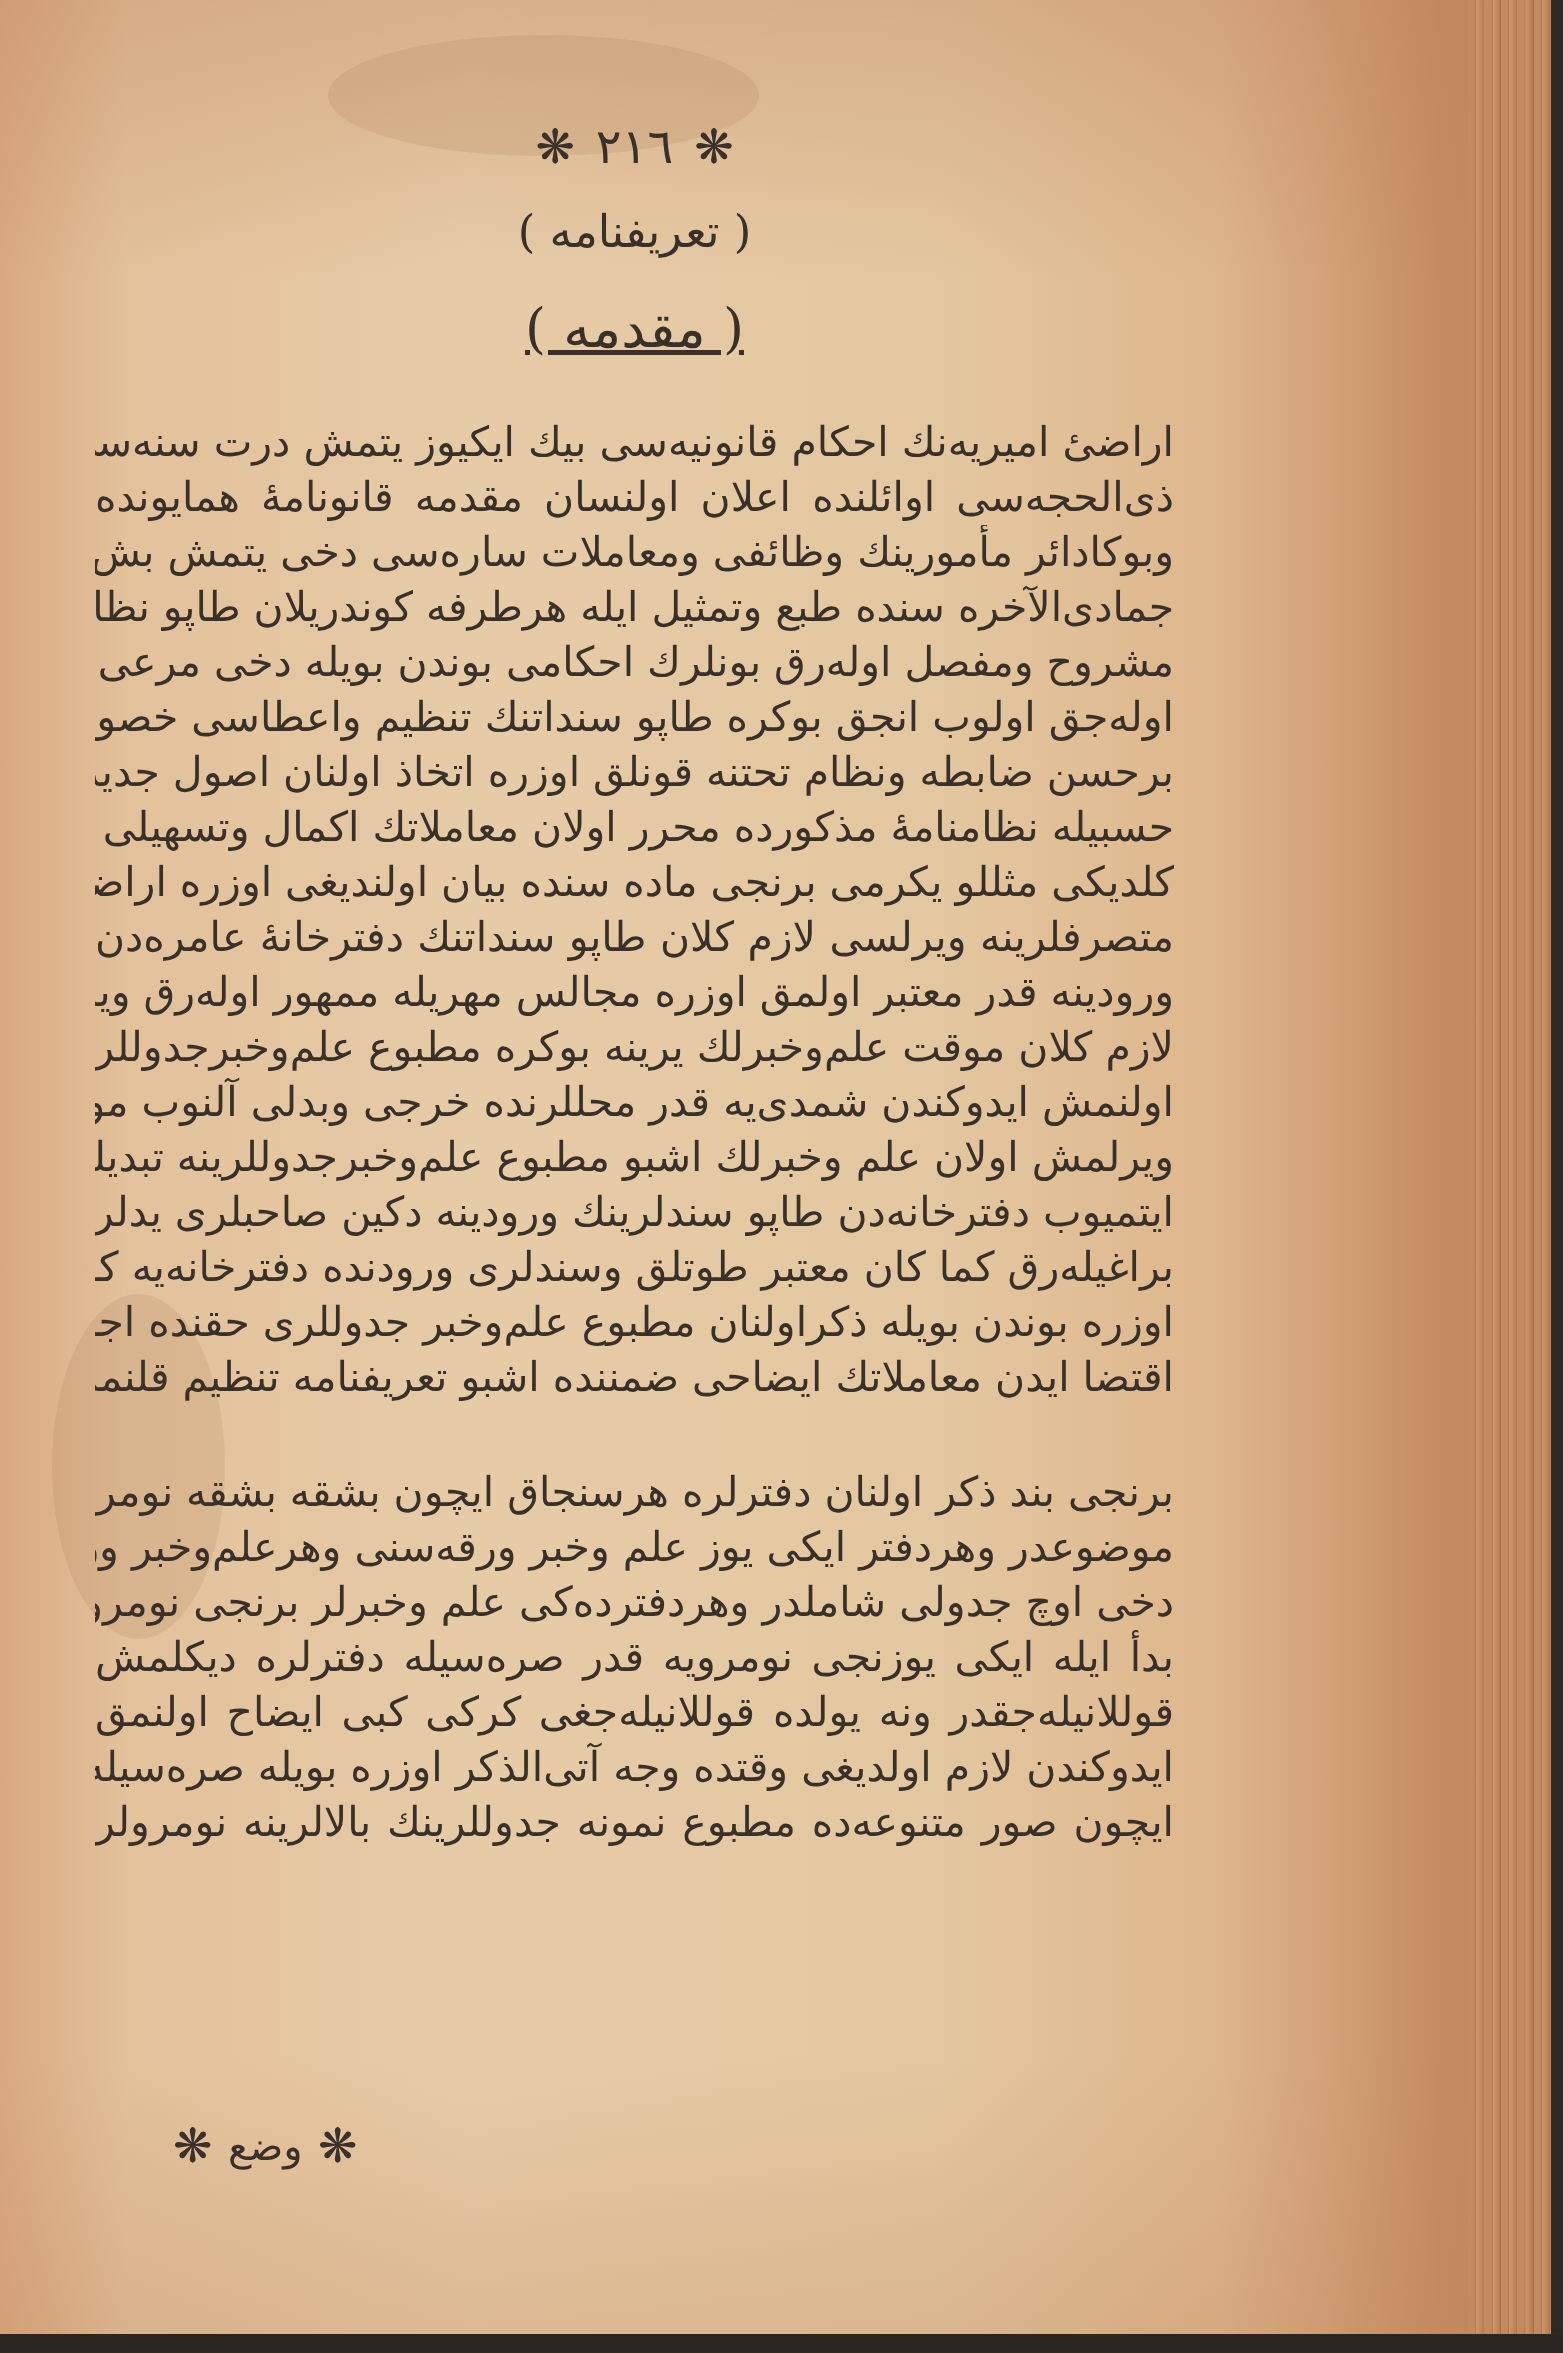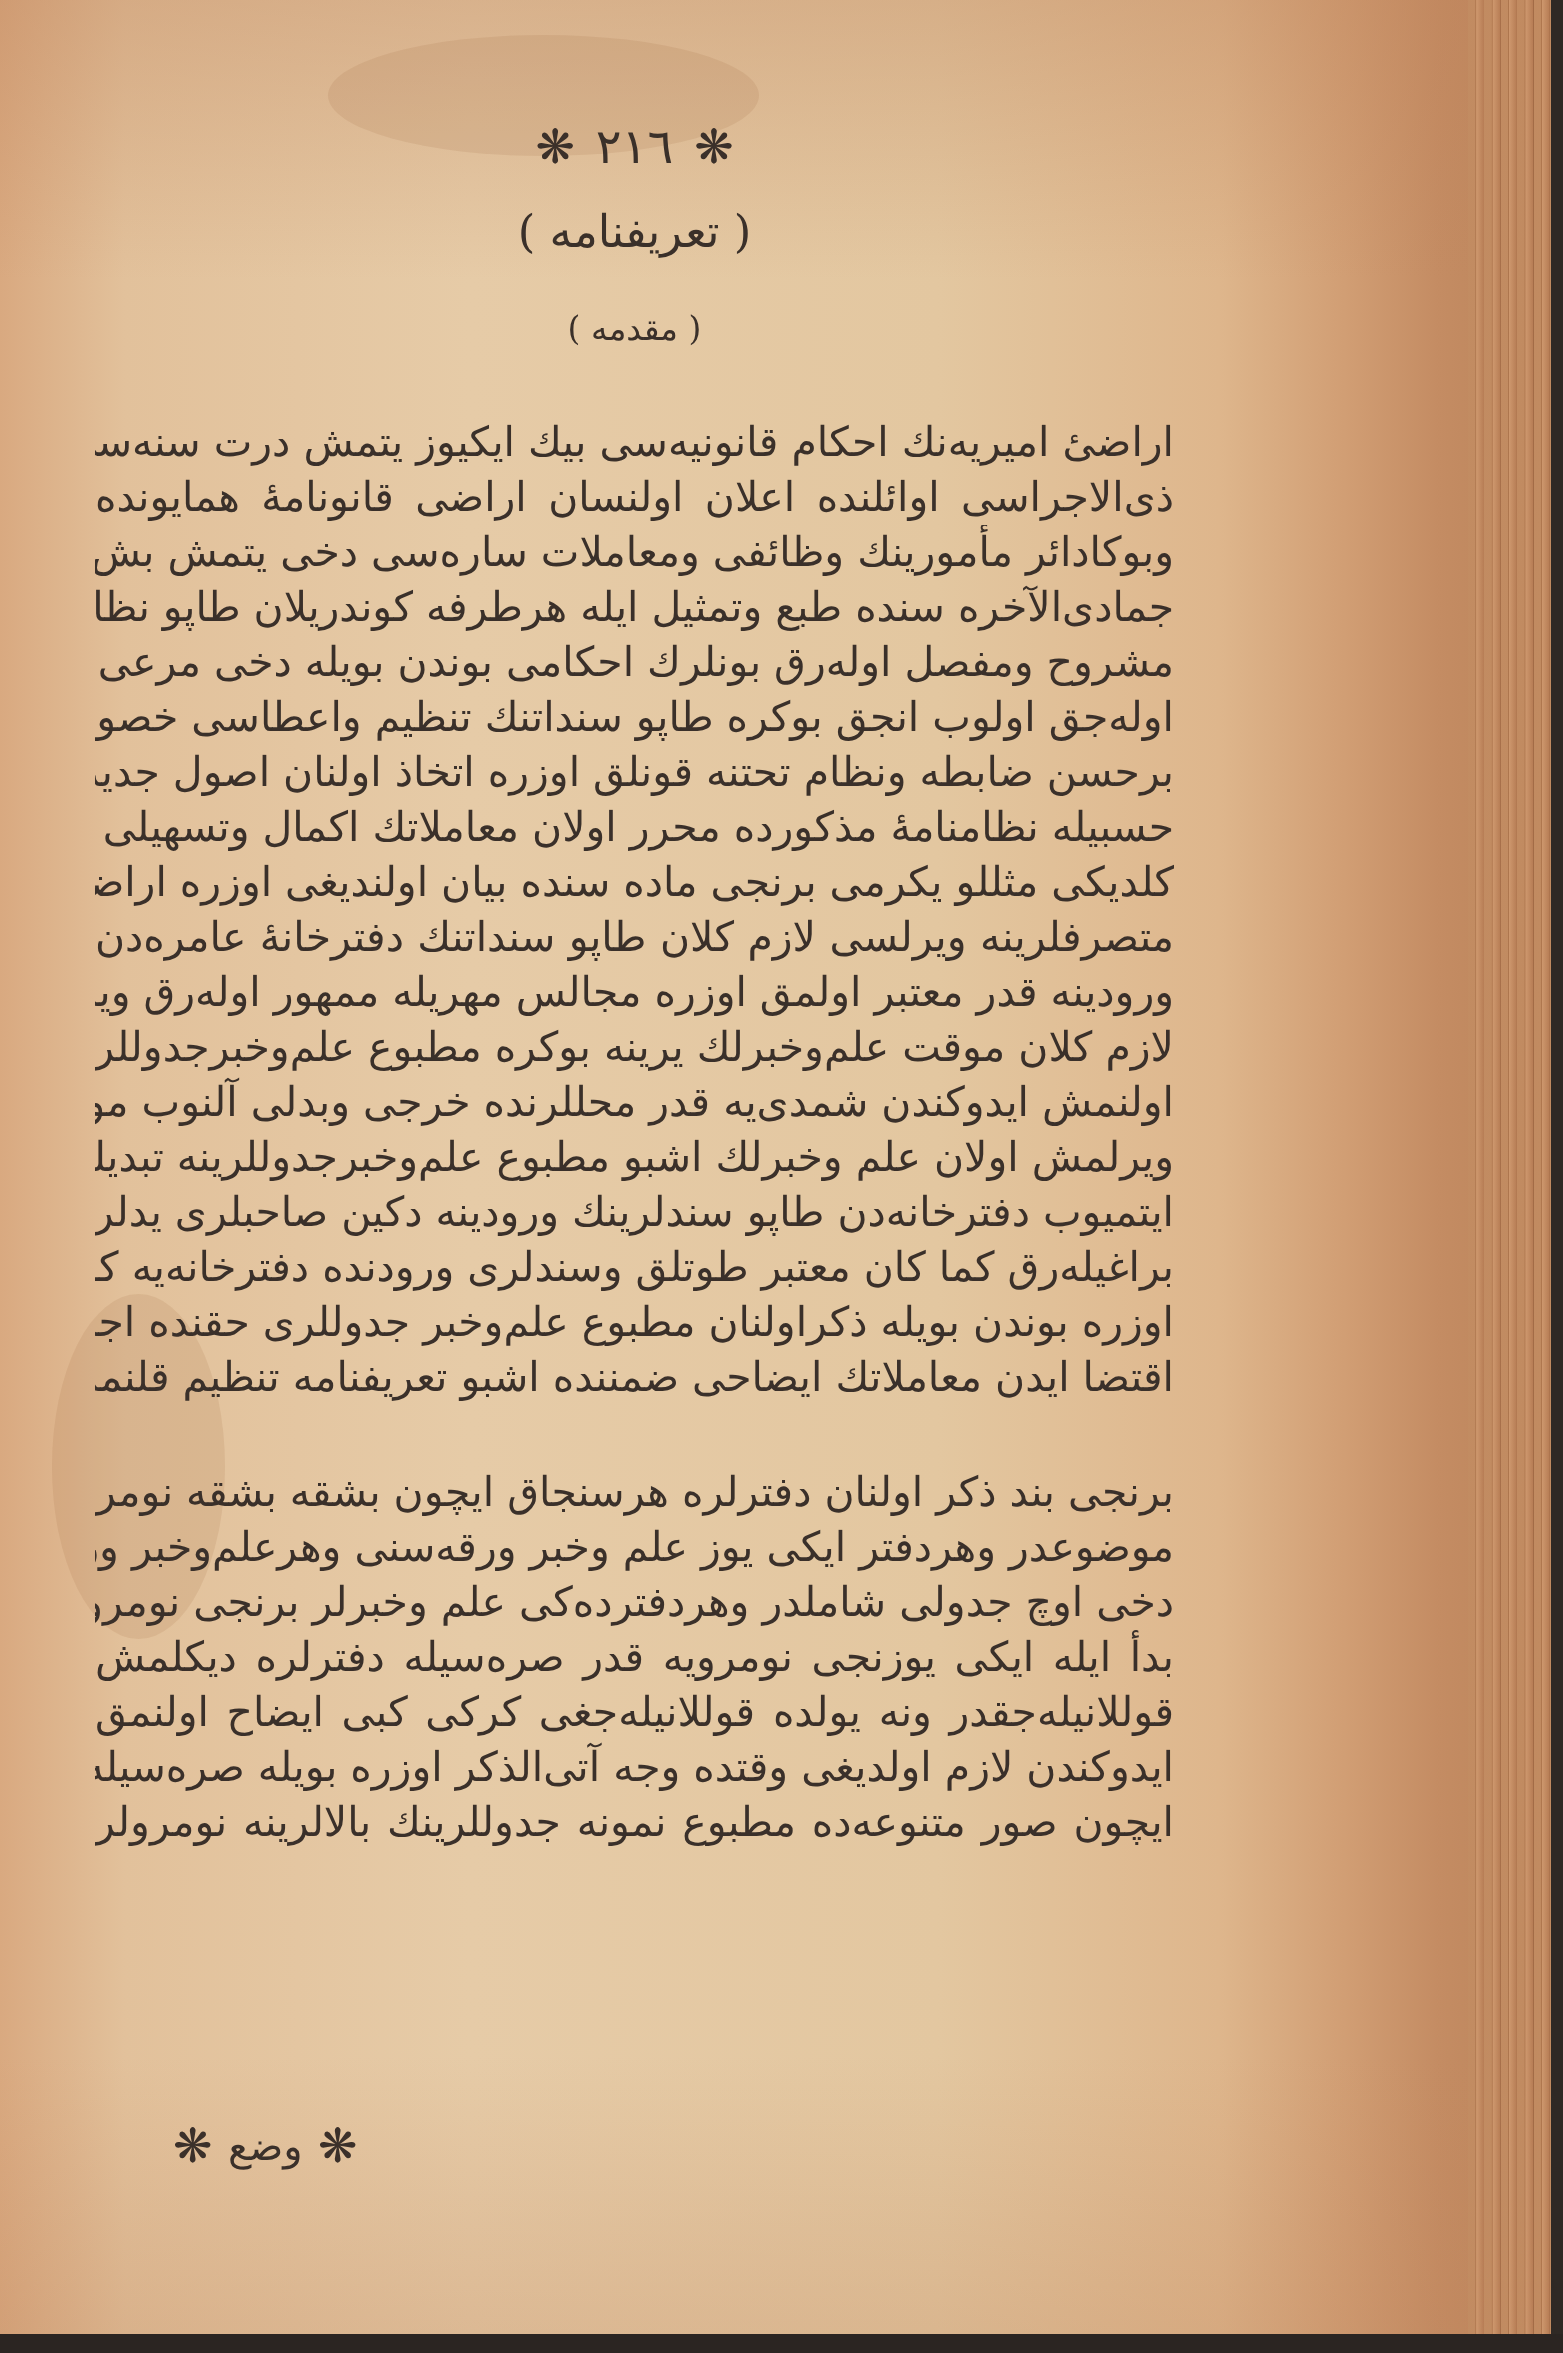--- a/index.html
+++ b/index.html
@@ -34,21 +34,21 @@
     .folio {
       text-align:center; font-size:48px; line-height:69px; margin-bottom:15.5px;
       display:flex; justify-content:center; align-items:center; gap:21px;
       direction:ltr;
     }
     .ornament { font-size:47px; color:#3b302a; }
     .title {
       text-align:center; font-size:45px; line-height:69px; margin-bottom:28px;
     }
     .subtitle {
-      text-align:center; font-size:33px; line-height:69px; margin-bottom:52px;
+      text-align:center; font-size:54px; line-height:69px; margin-bottom:52px;text-decoration:underline;
     }
     .para {
       font-size:41px; line-height:55px; text-align:justify; text-align-last:justify;
     }
     .para .line { display:block; white-space:nowrap; overflow:hidden; text-align:justify; text-align-last:justify; }
     .para + .para { margin-top:60px; }
     .footer-catch {
       position:absolute; left:173px; top:2118px;
       font-size:40px; color:#3a302a; direction:rtl;
       display:flex; gap:15.5px; align-items:center;
@@ -67,21 +67,21 @@
     <div class="folio">
       <span class="ornament">❋</span>
       <span>٢١٦</span>
       <span class="ornament">❋</span>
     </div>
     <div class="title">( تعریفنامه )</div>
     <div class="subtitle">( مقدمه )</div>
 
     <div class="para">
       <span class="line">اراضیٔ امیریه‌نك احكام قانونیه‌سی بیك ایكیوز یتمش درت سنه‌سی</span>
-      <span class="line">ذی‌الاجرا‌سی اوائلنده اعلان اولنسان اراضی قانونامهٔ همایونده</span>
+      <span class="line">ذی‌الحجه‌سی اوائلنده اعلان اولنسان مقدمه قانونامهٔ همایونده</span>
       <span class="line">وبوكادائر مأمورینك وظائفی ومعاملات ساره‌سی دخی یتمش بش سنه‌سی</span>
       <span class="line">جمادی‌الآخره سنده طبع وتمثیل ایله هرطرفه كوندریلان طاپو نظامنامه سنده</span>
       <span class="line">مشروح ومفصل اوله‌رق بونلرك احكامی بوندن بویله دخی مرعی‌الاجرا</span>
       <span class="line">اوله‌جق اولوب انجق بوكره طاپو سنداتنك تنظیم واعطاسی خصوصی</span>
       <span class="line">برحسن ضابطه ونظام تحتنه قونلق اوزره اتخاذ اولنان اصول جدیده</span>
       <span class="line">حسبیله نظامنامهٔ مذكورده محرر اولان معاملاتك اكمال وتسهیلی لازم</span>
       <span class="line">كلدیكی مثللو یكرمی برنجی ماده سنده بیان اولندیغی اوزره اراضی</span>
       <span class="line">متصرفلرینه ویرلسی لازم كلان طاپو سنداتنك دفترخانهٔ عامره‌دن</span>
       <span class="line">ورودینه قدر معتبر اولمق اوزره مجالس مهریله ممهور اوله‌رق ویرلسی</span>
       <span class="line">لازم كلان موقت علم‌وخبرلك یرینه بوكره مطبوع علم‌وخبرجدوللری تنظیم</span>

